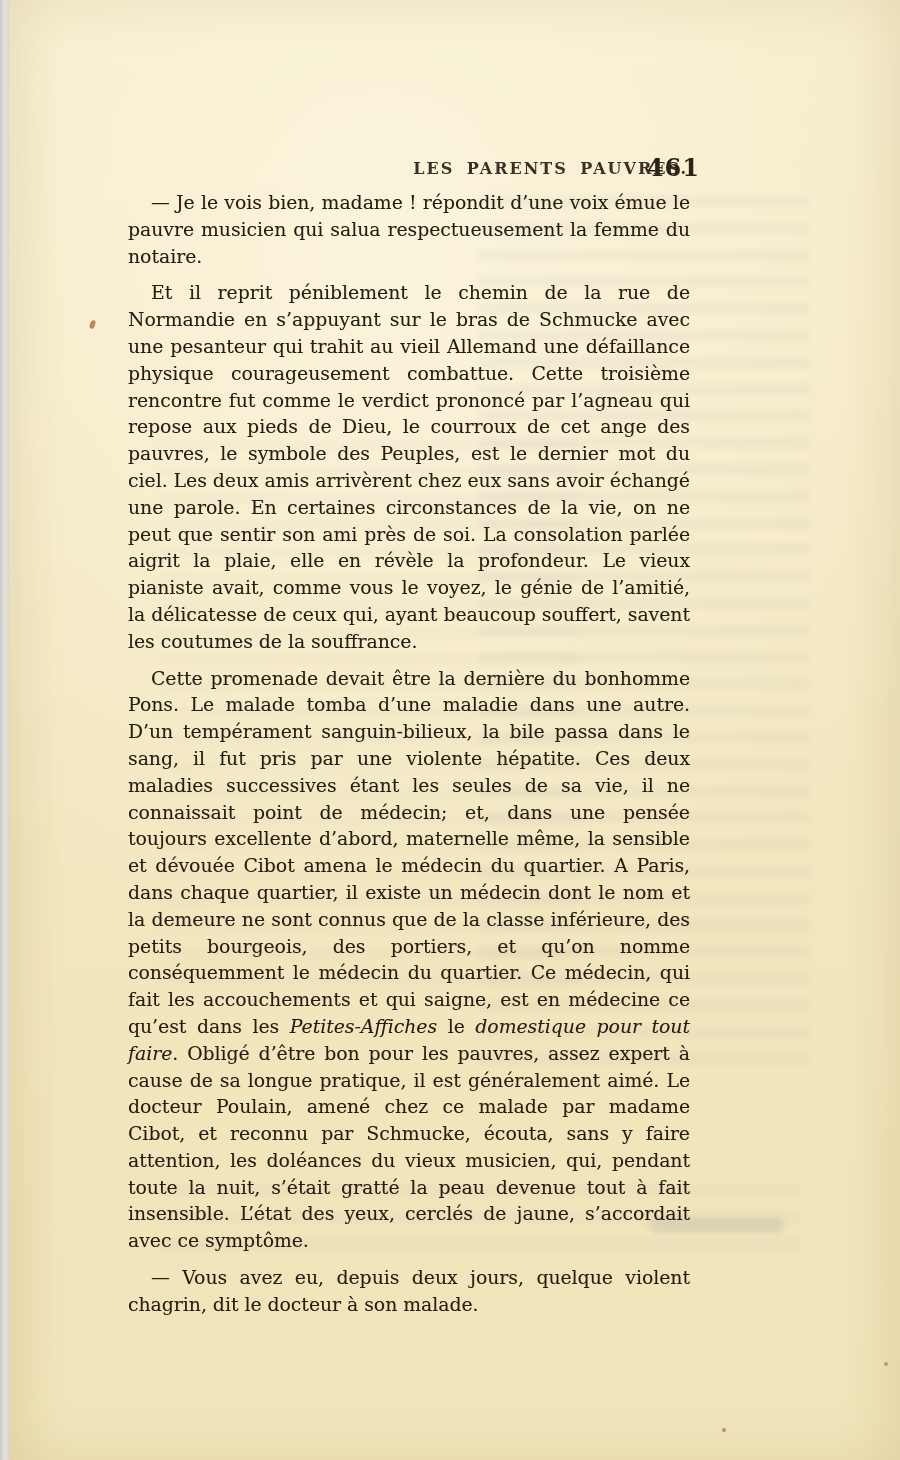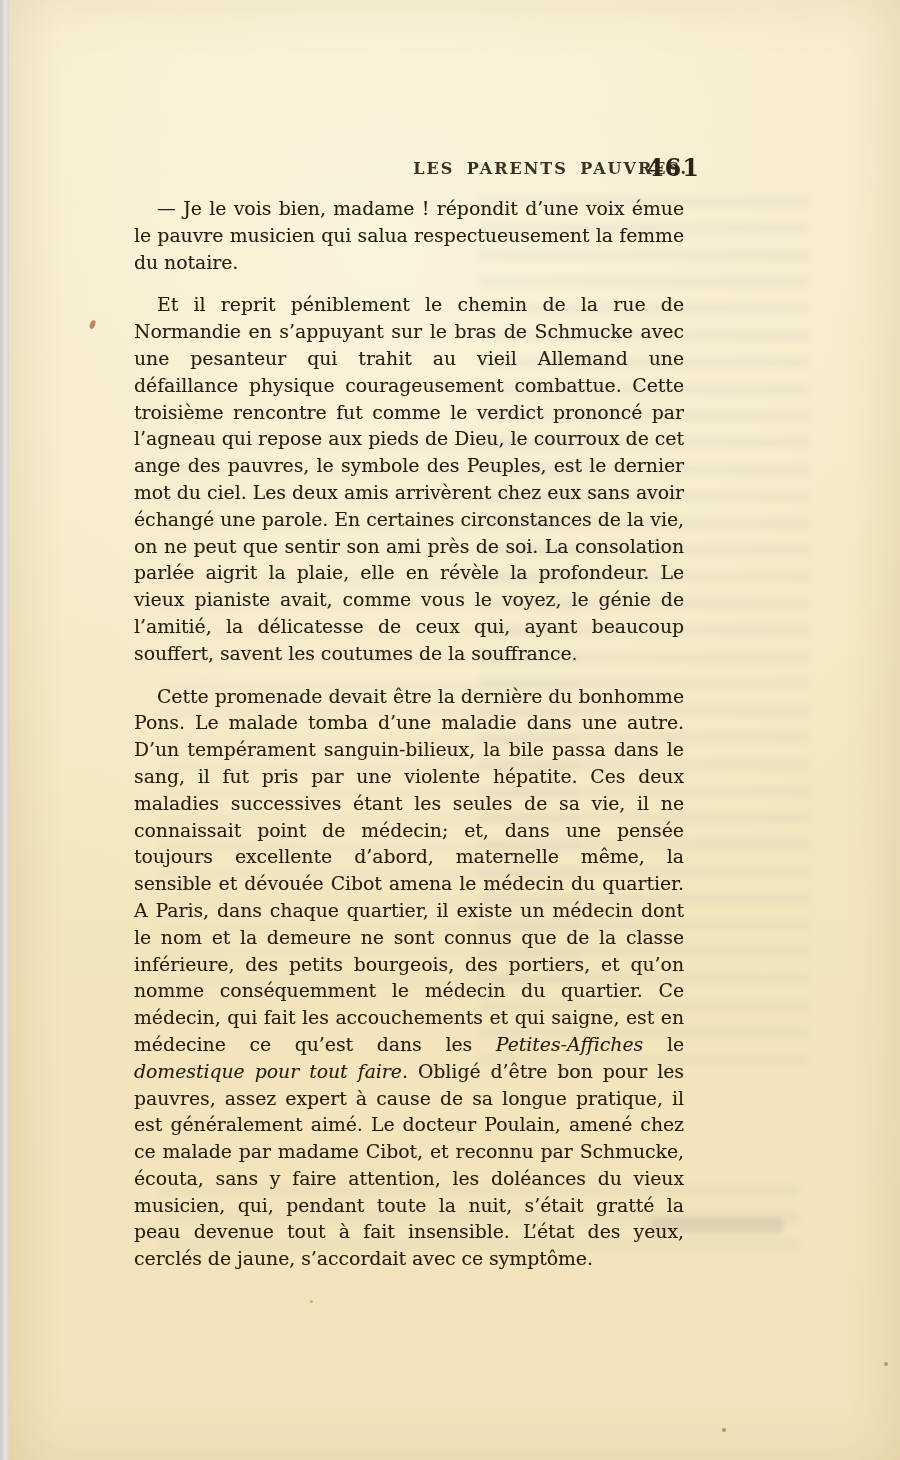--- a/index.html
+++ b/index.html
@@ -115,21 +115,21 @@
   .body-text {
     font-size: 18.8px;
     line-height: 26.8px;
     color: #251d12;
     text-align: justify;
     text-shadow: 0.3px 0.3px 0 rgba(37,29,18,0.28);
     hyphens: auto;
     -webkit-hyphens: auto;
   }
   .body-text p {
-    margin: 16px;
+    margin: 10px;
     text-indent: 23px;
   }
   .body-text .italic {
     font-style: italic;
   }
 </style>
 </head>
 <body>
 
 <div class="scan-strip"></div>
@@ -149,14 +149,15 @@
 <div class="content">
   <div class="header-row">
     <div class="running-title">LES PARENTS PAUVRES.</div>
     <div class="page-number">461</div>
   </div>
 
   <div class="body-text">
       <p><span>— Je le vois bien, madame ! répondit d’une voix émue le pauvre musicien qui salua respectueusement la femme du notaire.</span></p>
       <p><span>Et il reprit péniblement le chemin de la rue de Normandie en s’appuyant sur le bras de Schmucke avec une pesanteur qui trahit au vieil Allemand une défaillance physique courageusement combattue. Cette troisième rencontre fut comme le verdict prononcé par l’agneau qui repose aux pieds de Dieu, le courroux de cet ange des pauvres, le symbole des Peuples, est le dernier mot du ciel. Les deux amis arrivèrent chez eux sans avoir échangé une parole. En certaines circonstances de la vie, on ne peut que sentir son ami près de soi. La consolation parlée aigrit la plaie, elle en révèle la profondeur. Le vieux pianiste avait, comme vous le voyez, le génie de l’amitié, la délicatesse de ceux qui, ayant beaucoup souffert, savent les coutumes de la souffrance.</span></p>
       <p><span>Cette promenade devait être la dernière du bonhomme Pons. Le malade tomba d’une maladie dans une autre. D’un tempérament sanguin-bilieux, la bile passa dans le sang, il fut pris par une violente hépatite. Ces deux maladies successives étant les seules de sa vie, il ne connaissait point de médecin; et, dans une pensée toujours excellente d’abord, maternelle même, la sensible et dévouée Cibot amena le médecin du quartier. A Paris, dans chaque quartier, il existe un médecin dont le nom et la demeure ne sont connus que de la classe inférieure, des petits bourgeois, des portiers, et qu’on nomme conséquemment le médecin du quartier. Ce médecin, qui fait les accouchements et qui saigne, est en médecine ce qu’est dans les </span><span class="italic">Petites-Affiches</span><span> le </span><span class="italic">domestique pour tout faire</span><span>. Obligé d’être bon pour les pauvres, assez expert à cause de sa longue pratique, il est généralement aimé. Le docteur Poulain, amené chez ce malade par madame Cibot, et reconnu par Schmucke, écouta, sans y faire attention, les doléances du vieux musicien, qui, pendant toute la nuit, s’était gratté la peau devenue tout à fait insensible. L’état des yeux, cerclés de jaune, s’accordait avec ce symptôme.</span></p>
+      <p><span>— Vous avez eu, depuis deux jours, quelque violent chagrin, dit le docteur à son malade.</span></p>
     </div>
 </div>
 
 </body></html>

